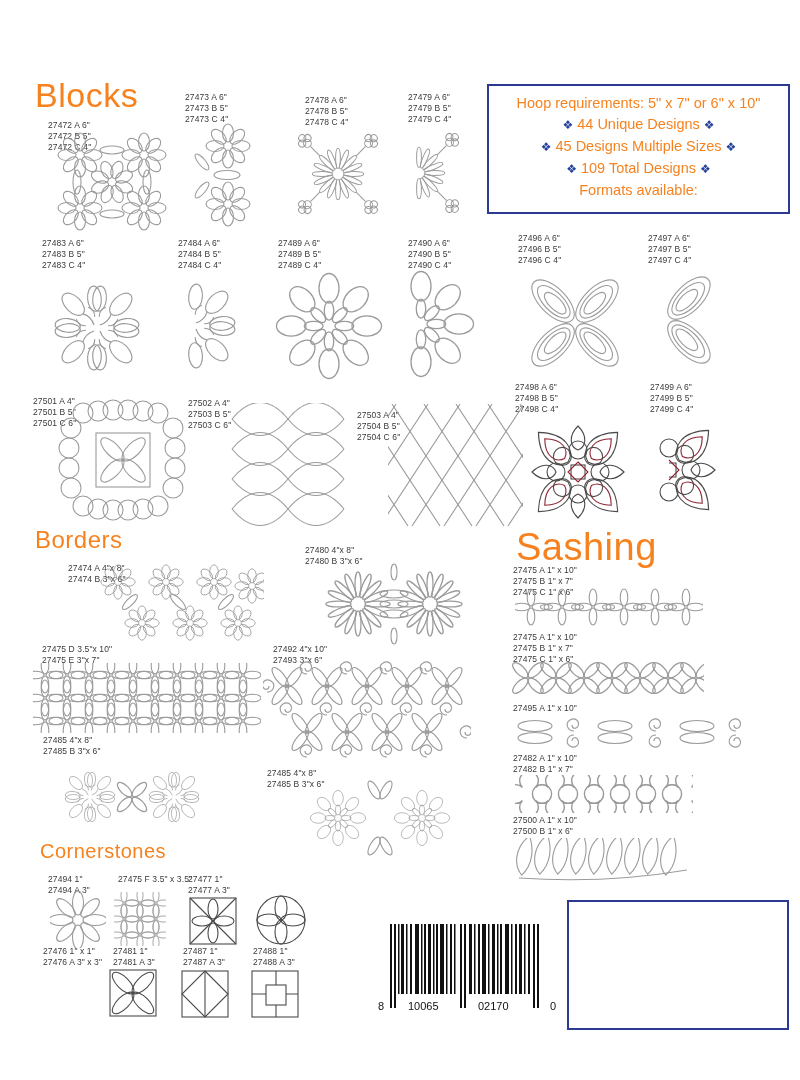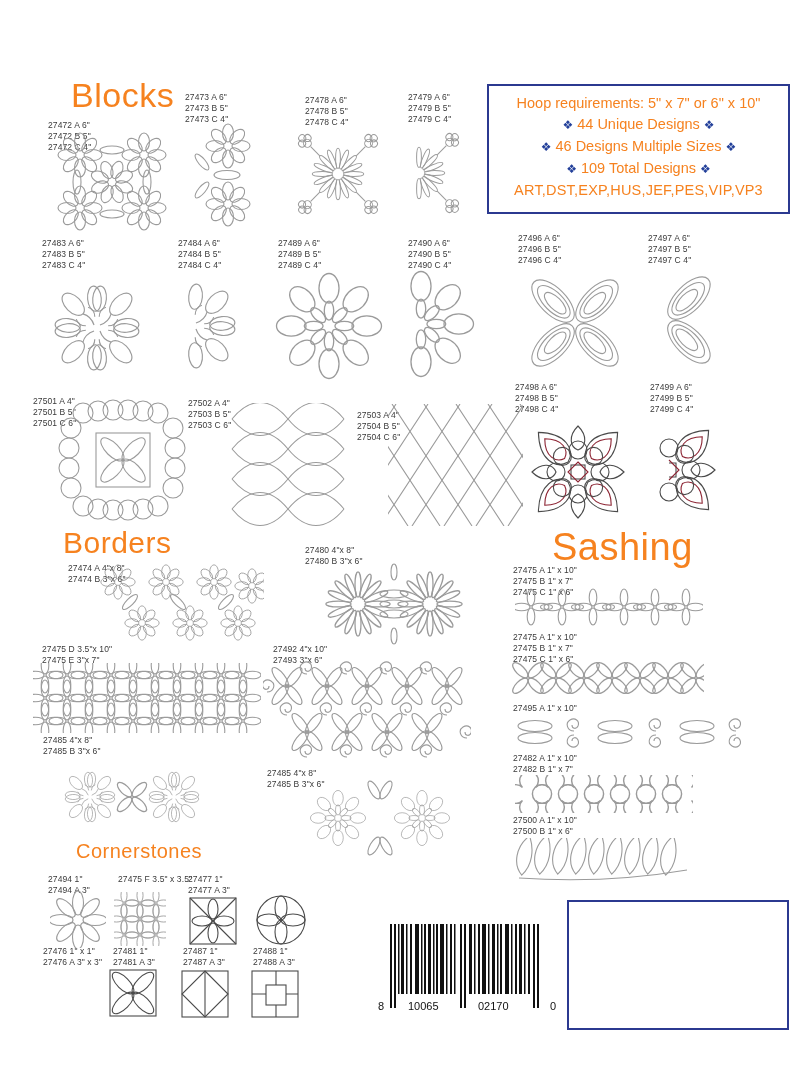--- a/index.html
+++ b/index.html
@@ -1,18 +1,18 @@
 <!DOCTYPE html>
 <html><head>
 <meta charset="utf-8">
 <style>
   html,body{margin:0;padding:0;background:#d8d8d8;}
   #page{position:relative;width:800px;height:1080px;background:#ffffff;overflow:hidden;
         font-family:"Liberation Sans", sans-serif;}
-  .h{position:absolute;color:#f6821f;font-weight:500;letter-spacing:.5px;line-height:1;margin-left:36px;}
+  .h{position:absolute;color:#f6821f;font-weight:500;letter-spacing:.5px;line-height:1;}
   .lbl{position:absolute;font-size:8.5px;color:#3a3a3a;line-height:1.32;white-space:pre-line;letter-spacing:.1px;}
   .art{position:absolute;stroke:#9b9b9b;fill:none;stroke-width:1.1;}
   .art.dark{stroke:#4b4b4b;}
   #ibox{position:absolute;left:487px;top:84px;width:303px;height:130px;border:2px solid #2b3990;
         box-sizing:border-box;text-align:center;color:#f6821f;padding-top:7px;}
   .iline{font-size:14.5px;line-height:21px;white-space:nowrap;}
   .iline .dia{color:#23409a;font-size:12px;}
   .fmt{font-size:14.5px;letter-spacing:.2px;}
   #bluebox{position:absolute;left:567px;top:900px;width:222px;height:130px;border:2px solid #2b3990;background:#fff;box-sizing:border-box;}
   #barcode{position:absolute;left:390px;top:924px;width:156px;height:86px;}
@@ -134,30 +134,30 @@
         <line x1="0" y1="-28" x2="0" y2="-42"></line>
         <circle cx="0" cy="-47" r="4.2"></circle>
           <circle cx="-4.2" cy="-51" r="3.8"></circle>
           <circle cx="4.2" cy="-51" r="3.8"></circle>
           <circle cx="0" cy="-55" r="3.8"></circle>
       </g>
     </defs>
   </svg>
 
   <div class="h" style="left:35px;top:78px;font-size:34px">Blocks</div>
-  <div class="h" style="left:27px;top:528px;font-size:30px">Borders</div>
+  <div class="h" style="left:35px;top:528px;font-size:24px">Borders</div>
   <div class="h" style="left:516px;top:528px;font-size:38px">Sashing</div>
   <div class="h" style="left:40px;top:841px;font-size:20px">Cornerstones</div>
 
   <div id="ibox">
     <div class="iline">Hoop requirements: 5" x 7" or 6" x 10"</div>
     <div class="iline"><span class="dia">❖</span> <span>44 Unique Designs</span> <span class="dia">❖</span></div>
-    <div class="iline"><span class="dia">❖</span> <span>46 Designs Multiple Sizes</span> <span class="dia">❖</span></div>
+    <div class="iline"><span class="dia">❖</span> <span>45 Designs Multiple Sizes</span> <span class="dia">❖</span></div>
     <div class="iline"><span class="dia">❖</span> <span>109 Total Designs</span> <span class="dia">❖</span></div>
-    <div class="iline fmt">ART,DST,EXP,HUS,JEF,PES,VIP,VP3</div>
+    <div class="iline">Formats available:</div>
   </div>
 
   <div class="lbl" style="left:48px;top:120px">27472 A 6"
 27472 B 5"
 27472 C 4"</div>
   <div class="lbl" style="left:185px;top:92px">27473 A 6"
 27473 B 5"
 27473 C 4"</div>
   <div class="lbl" style="left:305px;top:95px">27478 A 6"
 27478 B 5"

